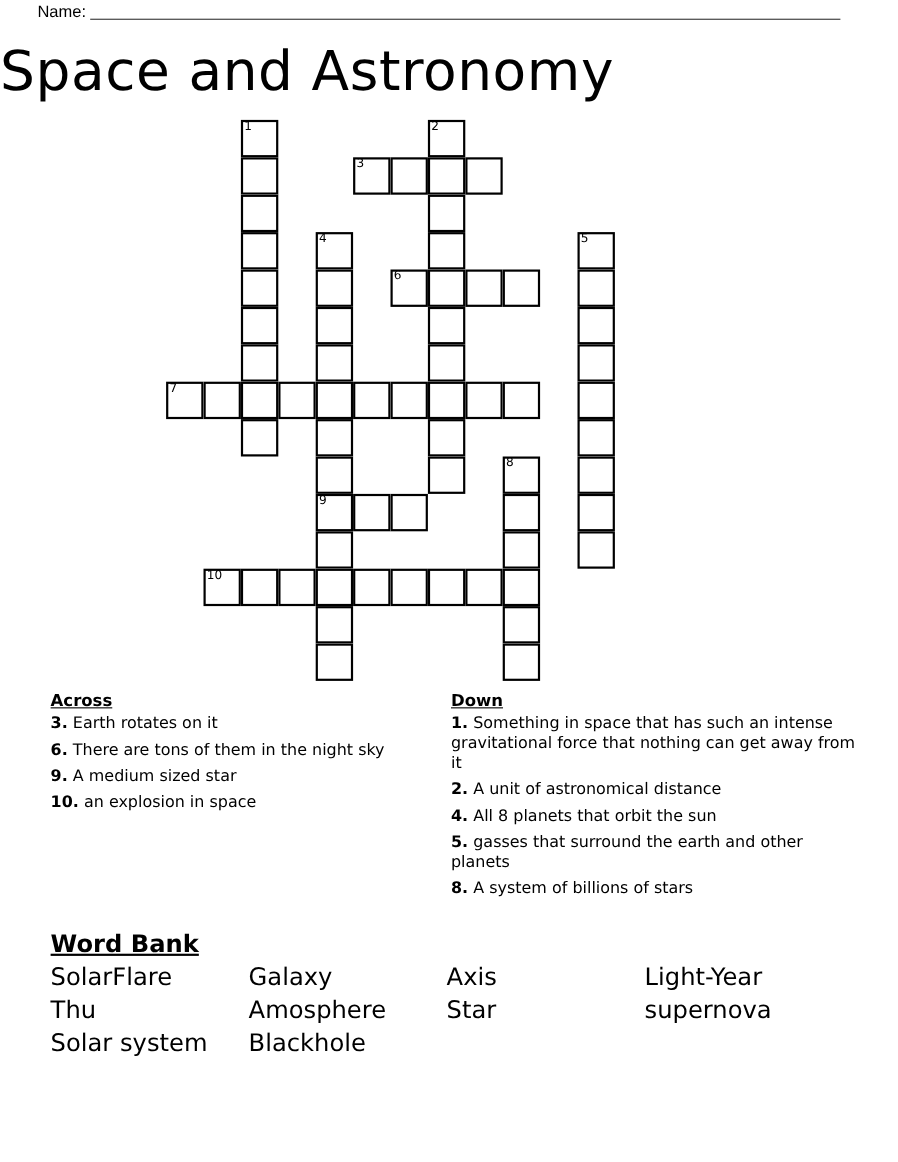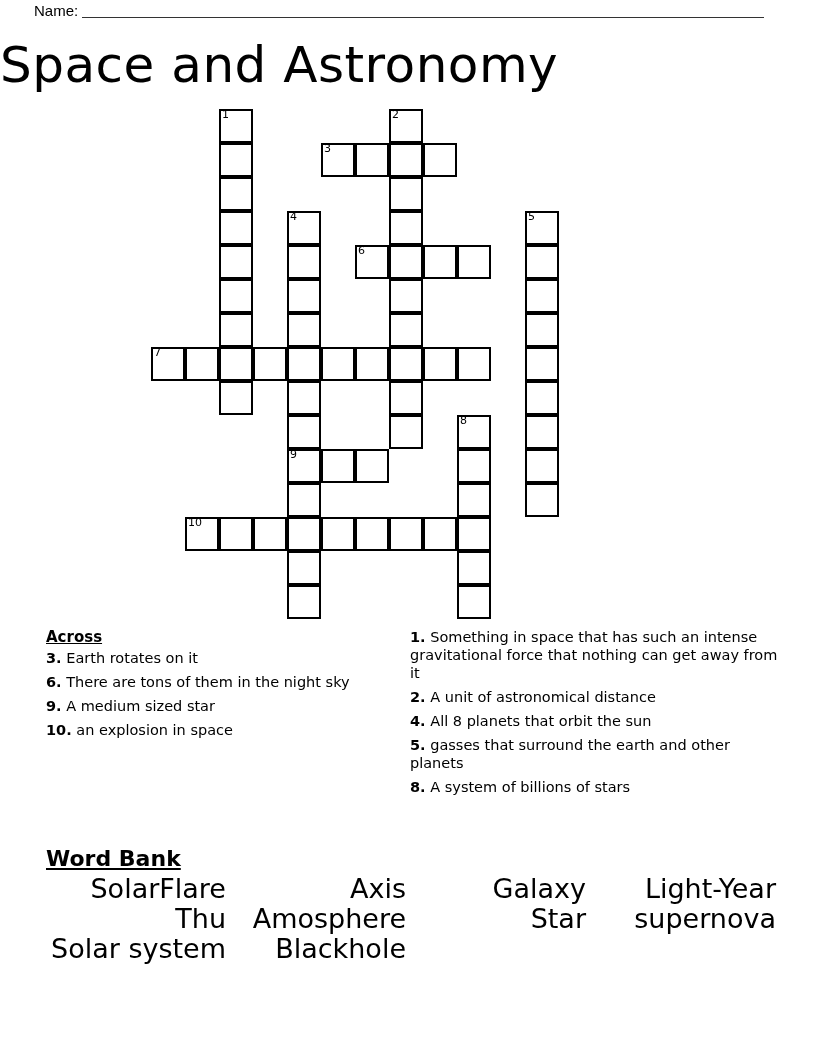--- a/index.html
+++ b/index.html
@@ -127,24 +127,23 @@
     line-height: 27px;
     margin-bottom: 2px;
   }
   .wb-grid {
     display: grid;
     grid-template-columns: 180px 180px 180px 190px;
     row-gap: 1px;
   }
   .wb-word {
     font-family: "DejaVu Sans", sans-serif;
-    font-size: 27px;
+    font-size: 22px;
     line-height: 29px;
     white-space: nowrap;
-    text-align: right;
   }
 </style>
 </head>
 <body>
 
 <div class="name-row">
   <span class="name-label">Name:</span>
   <span class="name-rule"></span>
 </div>
 
@@ -245,36 +244,37 @@
   <div class="clue-col across">
     <div class="clue-head">Across</div>
     <div id="across-list">
         <div class="clue"><span class="n">3.</span><span> Earth rotates on it</span></div>
         <div class="clue"><span class="n">6.</span><span> There are tons of them in the night sky</span></div>
         <div class="clue"><span class="n">9.</span><span> A medium sized star</span></div>
         <div class="clue"><span class="n">10.</span><span> an explosion in space</span></div>
       </div>
   </div>
   <div class="clue-col down">
+    <div class="clue-head">Down</div>
     <div id="down-list">
         <div class="clue"><span class="n">1.</span><span> Something in space that has such an intense gravitational force that nothing can get away from it</span></div>
         <div class="clue"><span class="n">2.</span><span> A unit of astronomical distance</span></div>
         <div class="clue"><span class="n">4.</span><span> All 8 planets that orbit the sun</span></div>
         <div class="clue"><span class="n">5.</span><span> gasses that surround the earth and other planets</span></div>
         <div class="clue"><span class="n">8.</span><span> A system of billions of stars</span></div>
       </div>
   </div>
 </div>
 
 <div class="wordbank">
   <div class="wb-head">Word Bank</div>
   <div class="wb-grid" id="wb-grid">
       <div class="wb-word">SolarFlare</div>
+      <div class="wb-word">Galaxy</div>
       <div class="wb-word">Axis</div>
-      <div class="wb-word">Galaxy</div>
       <div class="wb-word">Light-Year</div>
       <div class="wb-word">Thu</div>
       <div class="wb-word">Amosphere</div>
       <div class="wb-word">Star</div>
       <div class="wb-word">supernova</div>
       <div class="wb-word">Solar system</div>
       <div class="wb-word">Blackhole</div>
       <div class="wb-word"></div>
       <div class="wb-word"></div>
     </div>

